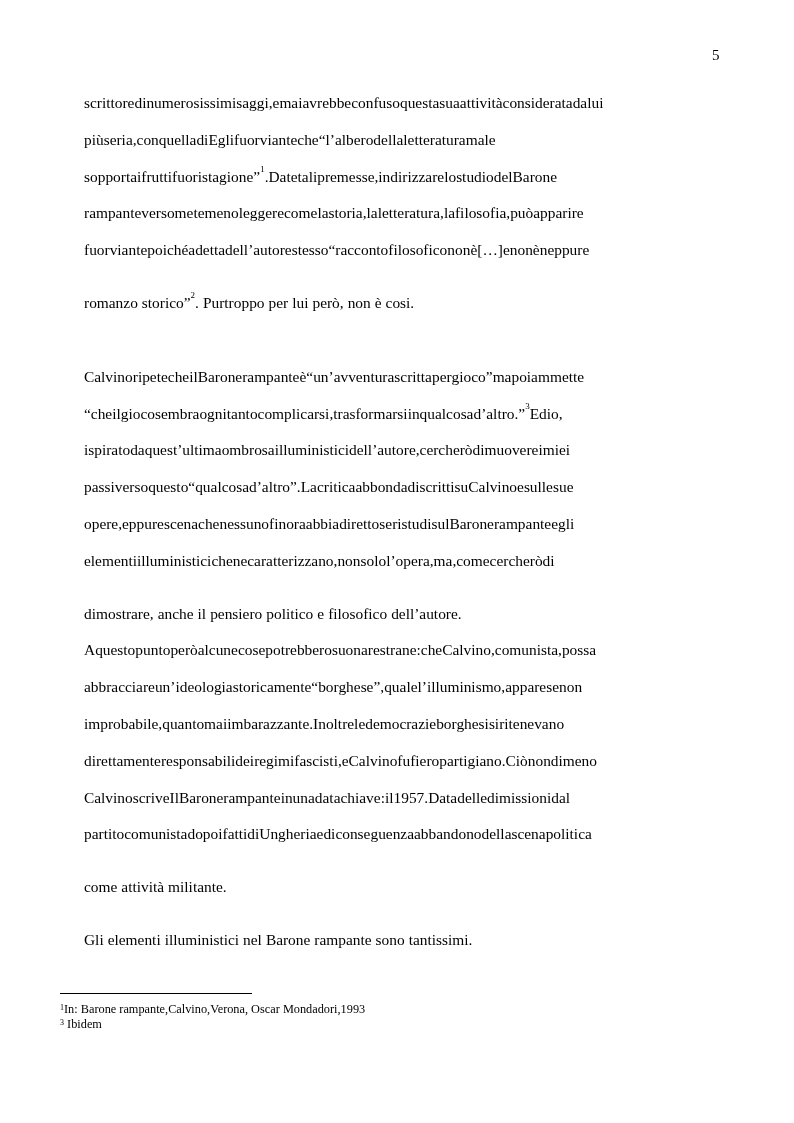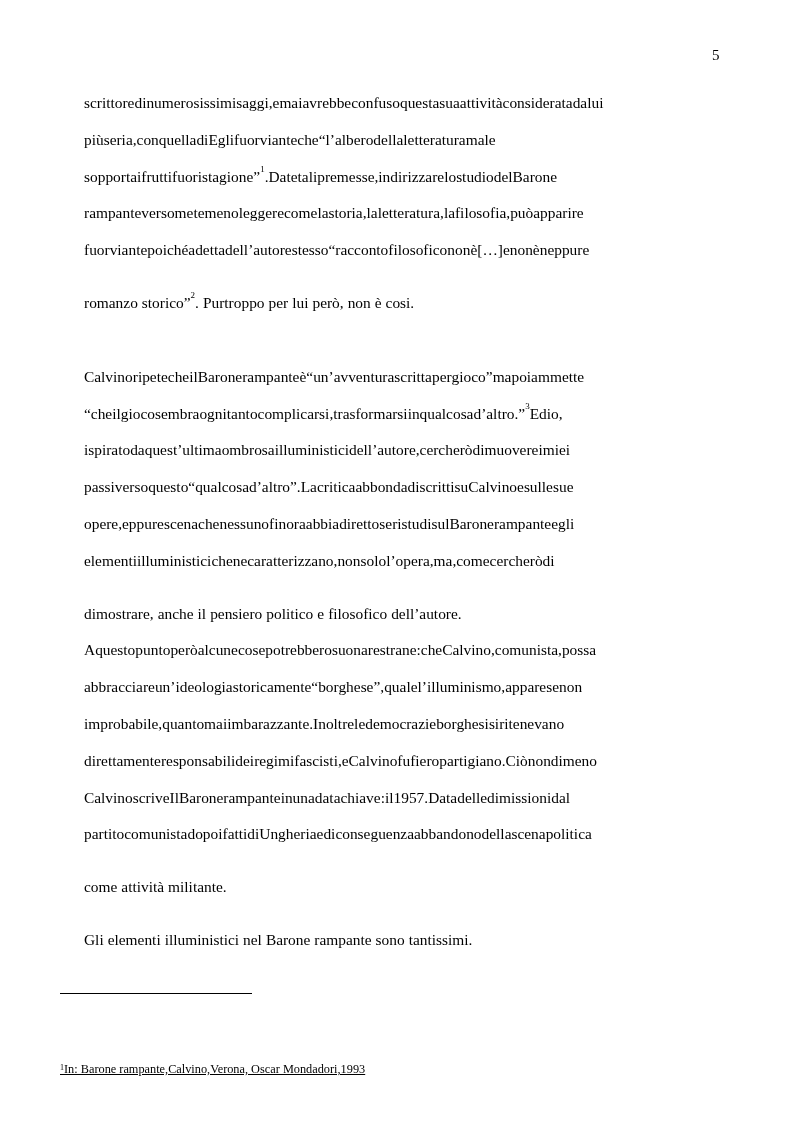--- a/index.html
+++ b/index.html
@@ -8,21 +8,21 @@
     .page-number { position: absolute; top: 47px; left: 712px; font-size: 15px; }
     .body-text { position: absolute; left: 84px; width: 600px; font-size: 15.4px; }
     .line { height: 36.8px; line-height: 24px; white-space: nowrap; display: flex; }
     .line.justify { }
     .line.justify span.w { display: inline-block; }
     .line.last { justify-content: flex-start; margin-top: 16px; }
     .line.last span.w { margin-right: 4px; }
     sup { font-size: 9px; vertical-align: top; line-height: 12px; position: relative; top: -2px; }
     .gap { height: 37px; }
     .footnote-rule { position: absolute; left: 60px; top: 993px; width: 192px; height: 1px; background: #000; }
-    .footnotes { position: absolute; left: 60px; top: 1062px; font-size: 12.3px; line-height: 14.6px; text-decoration: underline; }
+    .footnotes { position: absolute; left: 60px; top: 1002px; font-size: 12.3px; line-height: 14.6px; }
     .footnotes sup { font-size: 8px; top: 0; }
   </style>
 </head>
 <body>
 
 <div class="page-number">5</div>
 
 <div class="body-text" id="body-text" style="top: 91px;">
     <div>
       <div class="line justify">
@@ -326,13 +326,14 @@
         <span class="w">rampante</span>
         <span class="w">sono</span>
         <span class="w">tantissimi.</span>
       </div>
     </div>
   </div>
 
 <div class="footnote-rule"></div>
 <div class="footnotes" id="footnotes">
     <div><sup>1</sup><span>In: Barone rampante,Calvino,Verona, Oscar Mondadori,1993</span></div>
+    <div><sup>3</sup><span> Ibidem</span></div>
   </div>
 
 </body></html>

